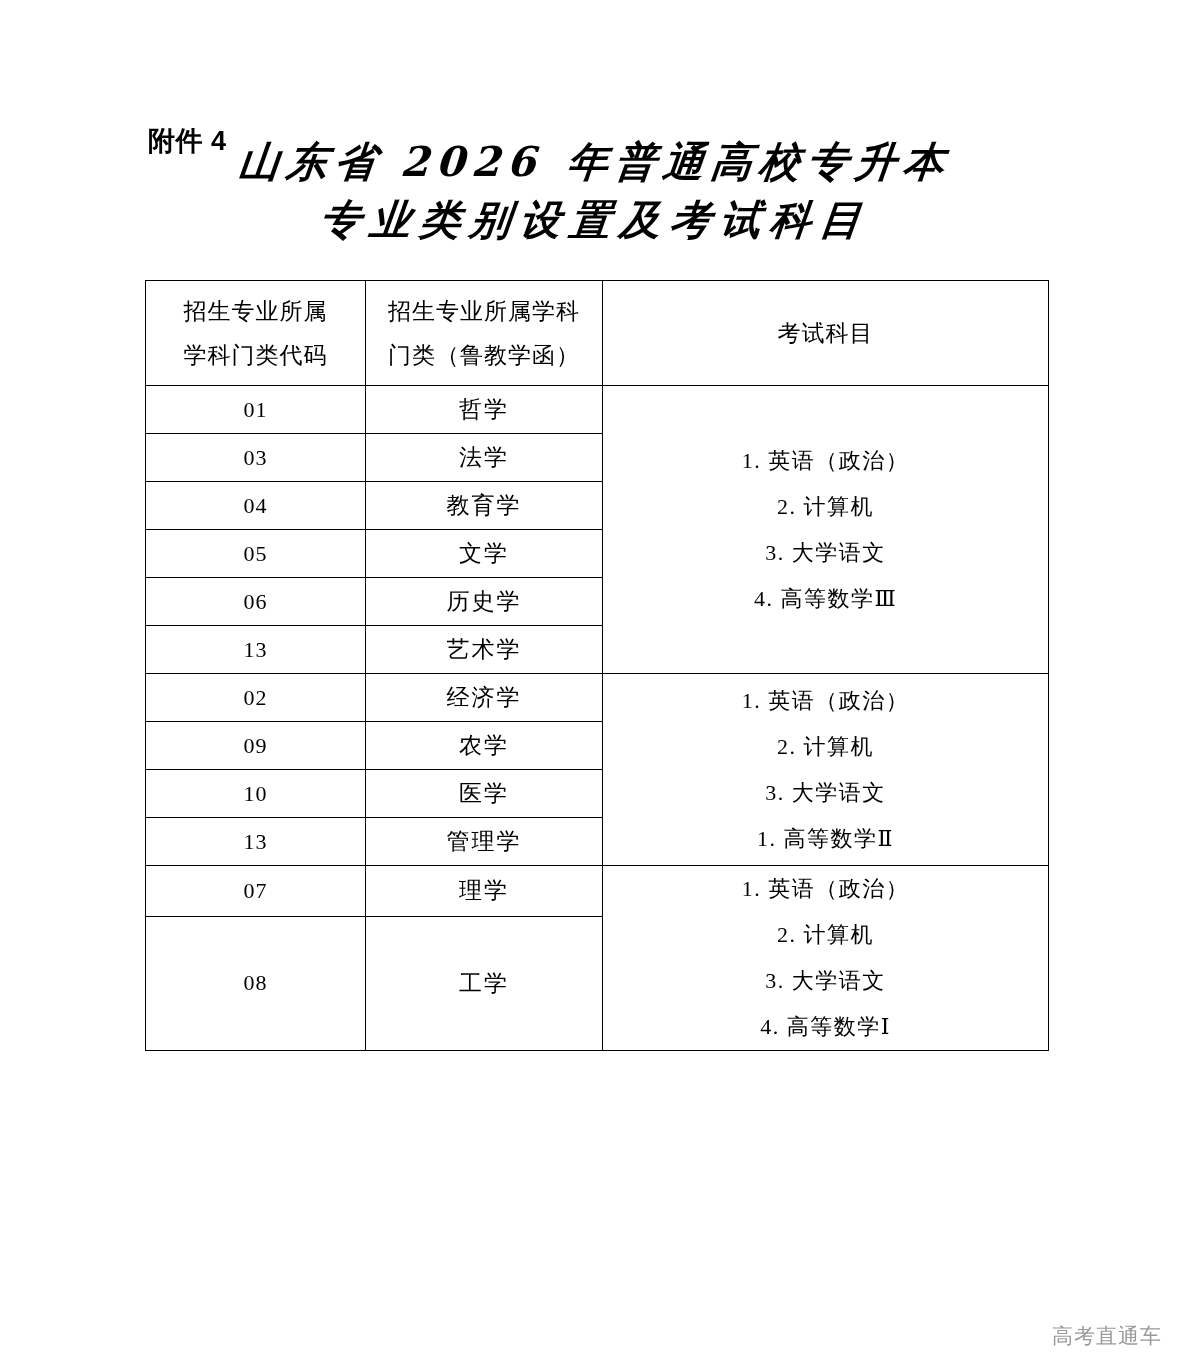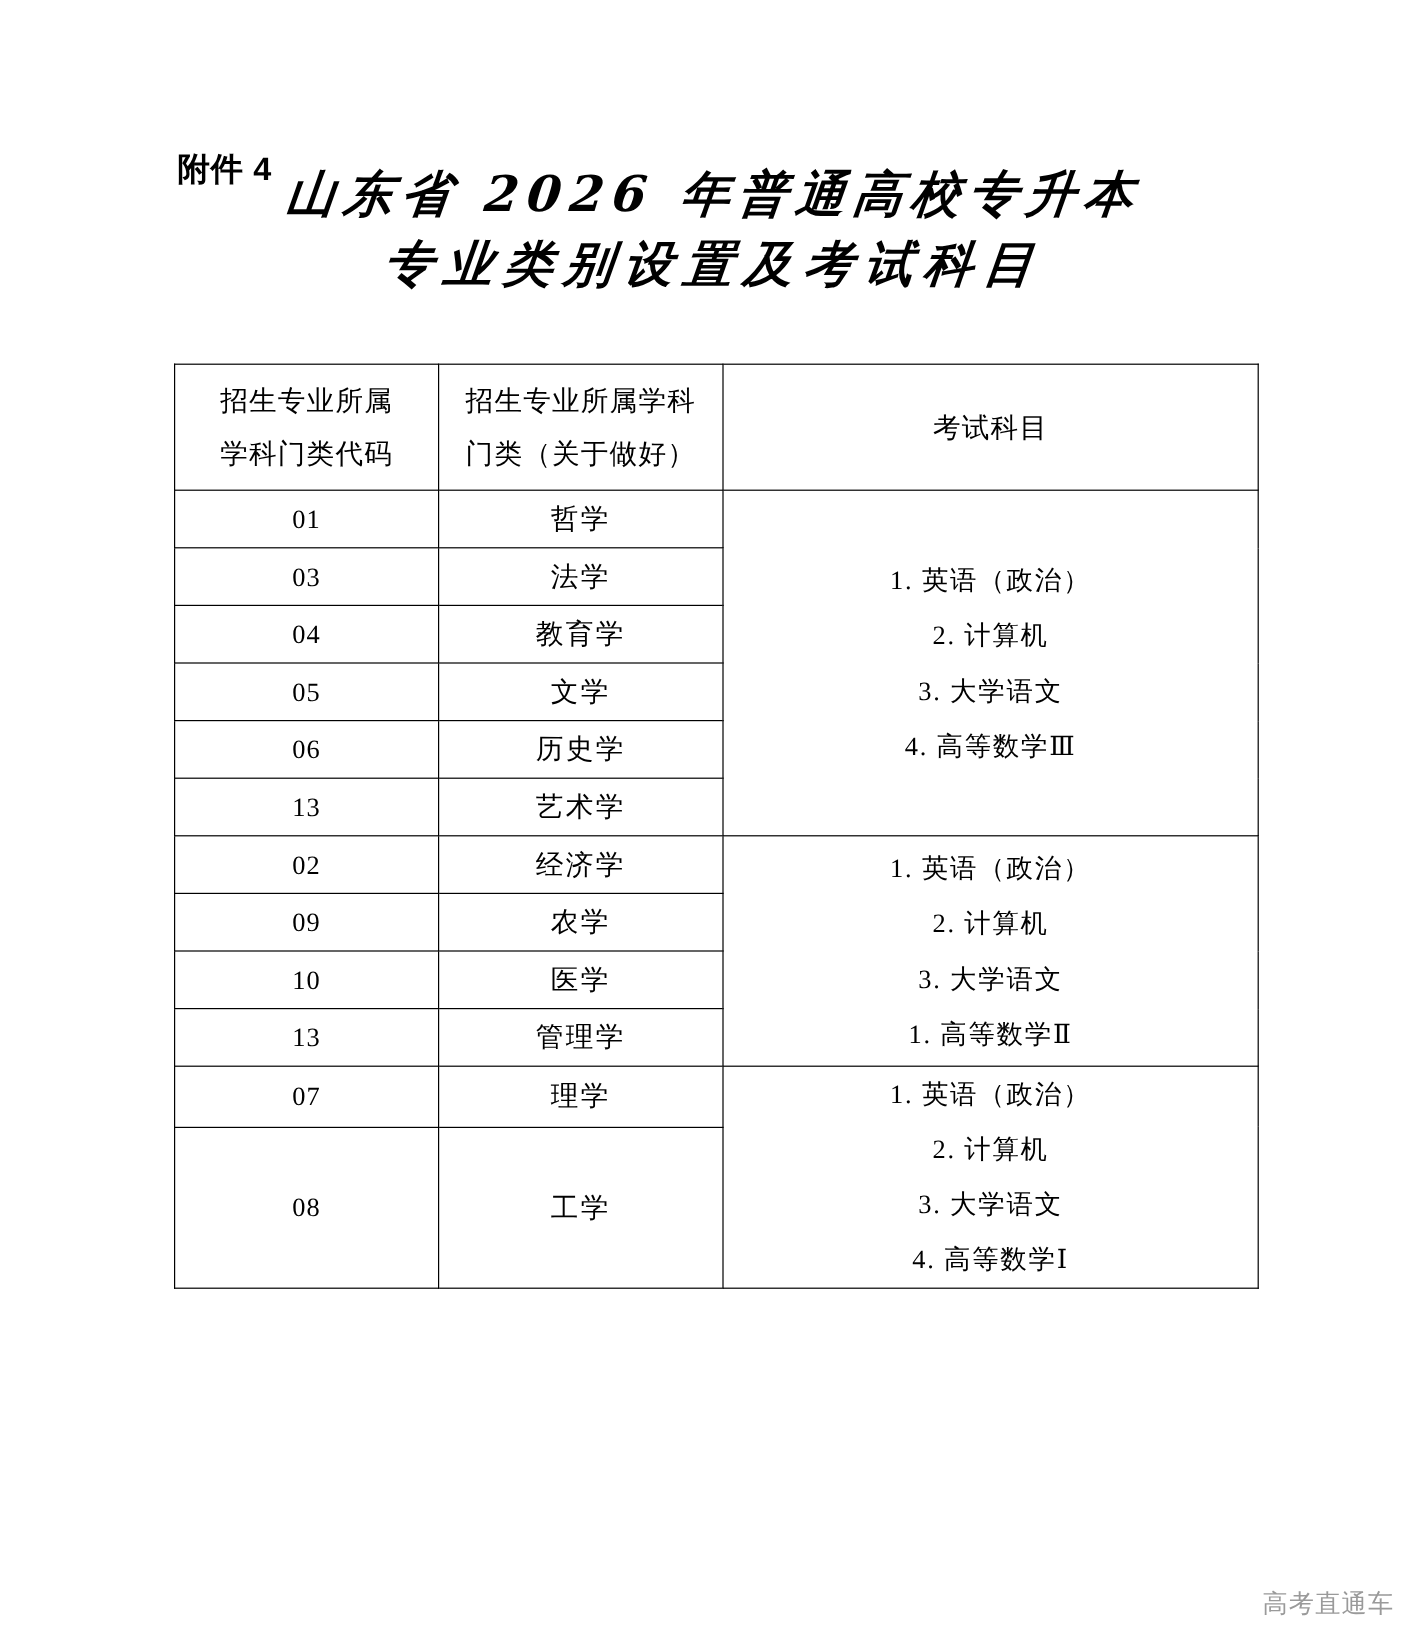--- a/index.html
+++ b/index.html
@@ -49,21 +49,21 @@
     white-space: nowrap;
     transform: skewX(-6deg);
   }
   #title-line-1 { font-size: 41px; }
   #title-line-2 { font-size: 41px; letter-spacing: 9px; }
 
   
   #subjects-table {
     position: absolute;
     left: 145px;
-    top: 303px;
+    top: 280px;
     width: 903px;
     border-collapse: collapse;
     table-layout: fixed;
   }
   #subjects-table col.c1 { width: 220px; }
   #subjects-table col.c2 { width: 237px; }
   #subjects-table col.c3 { width: 446px; }
 
   #subjects-table th,
   #subjects-table td {
@@ -162,21 +162,21 @@
       <col class="c3">
   </colgroup>
   <thead>
     <tr>
       <th class="th-two-line">
         <span>招生专业所属</span>
         <span>学科门类代码</span>
       </th>
       <th class="th-two-line">
         <span>招生专业所属学科</span>
-        <span>门类（关于做好）</span>
+        <span>门类（鲁教学函）</span>
       </th>
       <th class="th-one-line">考试科目</th>
     </tr>
   </thead>
   <tbody>
 
     <tr>
       <td class="code-cell">01</td>
       <td class="category-cell">哲学</td>
       <td class="subjects-cell" rowspan="6">

